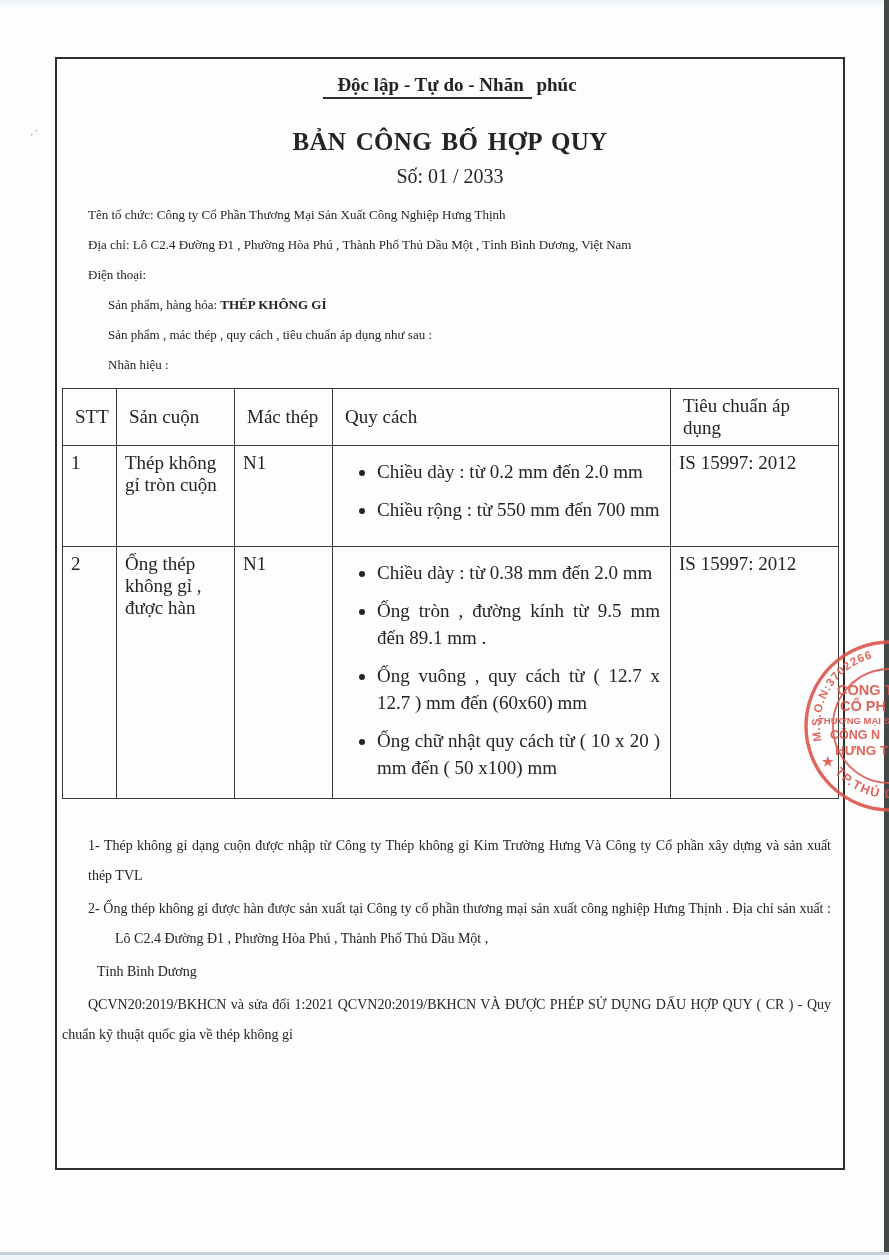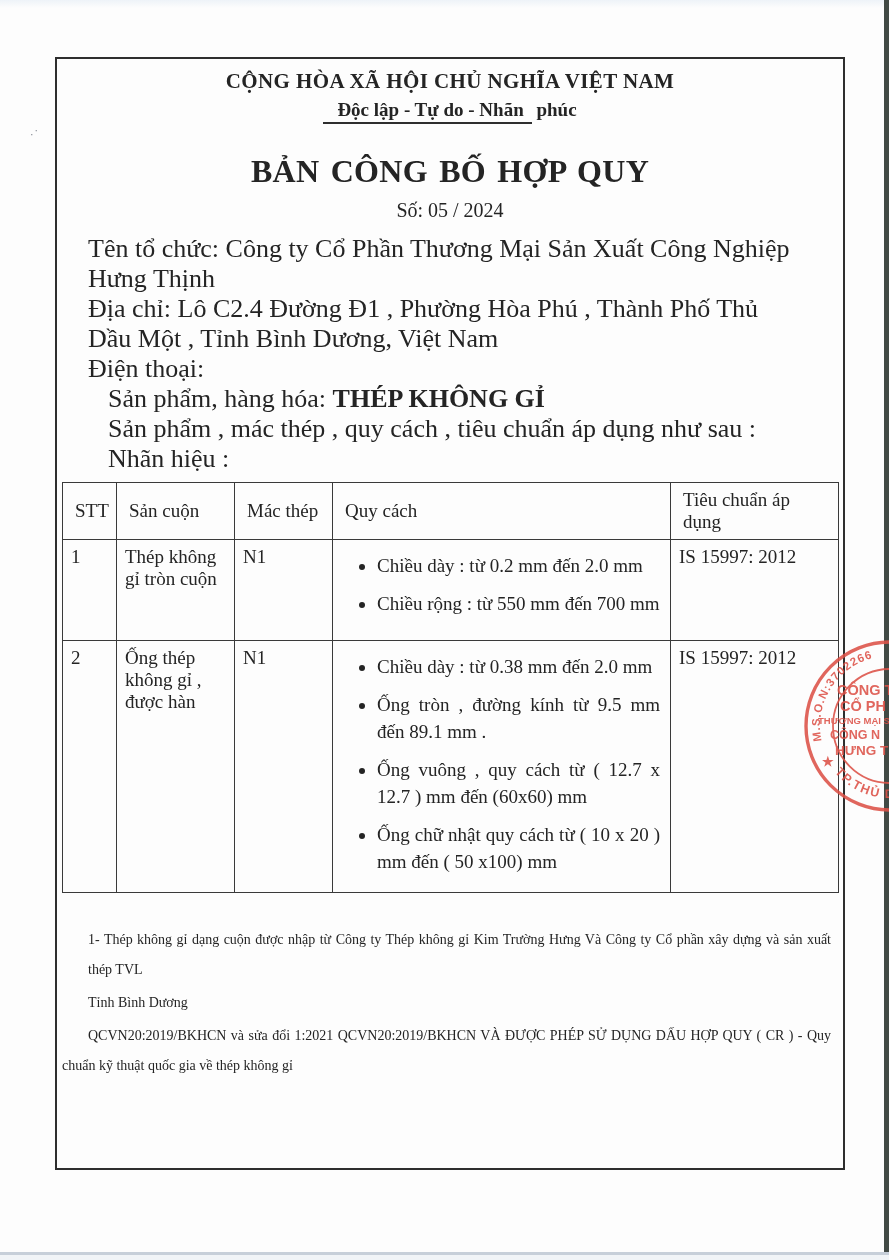--- a/index.html
+++ b/index.html
@@ -24,24 +24,24 @@
     position:absolute;left:55px;top:57px;
     width:786px;height:1099px;
     border:2px solid #2e2e2e;
     box-sizing:content-box;
     padding-top:10px;
   }
   .center{text-align:center;}
   .national-title{margin:0;font-size:21px;font-weight:bold;letter-spacing:.4px;}
   .motto{margin:5px 0 0 0;font-size:19px;font-weight:bold;}
   .motto .u{border-bottom:2px solid #2e2e2e;padding:0 8px 2px 14px;}
-  .doc-title{margin:32px 0 0 0;font-size:32px;font-weight:bold;word-spacing:3px;letter-spacing:.3px;}
+  .doc-title{margin:32px 0 0 0;font-size:25px;font-weight:bold;word-spacing:3px;letter-spacing:.3px;}
   .doc-number{margin:9px 0 0 0;font-size:20px;}
 
-  .info{margin:12px 36px 0 31px;font-size:26px;line-height:30px;}
+  .info{margin:12px 36px 0 31px;font-size:13px;line-height:30px;}
   .info p{margin:0;}
   .info .indented{margin-left:20px;}
   .bold{font-weight:bold;}
 
   table.spec{
     border-collapse:collapse;
     table-layout:fixed;
     margin:8px 0 16px 5px;
     width:776px;
     font-size:19px;
@@ -62,42 +62,41 @@
   td.c-qc{padding:4px 10px 6px 10px;}
   tr.row-1 td{height:88px;}
   tr.row-2 td{height:232px;}
   ul.specs{margin:6px 0 0 0;padding-left:36px;list-style:disc;}
   ul.specs li{margin:0 0 11px 0;line-height:27px;text-align:justify;padding-right:2px;}
 
   .notes{margin:32px 12px 0 0;font-size:14px;line-height:30px;}
   .notes p{margin:0 0 3px 0;}
   .note-flat{padding-left:31px;text-align:justify;}
   .note-hanging{padding-left:58px;text-indent:-27px;text-align:justify;}
-  .note-plain{padding-left:31px;}
+  .note-plain{padding-left:40px;}
   .note-justify{padding-left:5px;text-indent:26px;text-align:justify;}
 
   .stamp{position:absolute;left:780px;top:616px;width:220px;height:220px;opacity:.88;z-index:5;}
 </style>
 </head>
 <body>
 
 <div class="page">
   <div class="scan-top-strip"></div>
   <div class="scan-right-strip"></div>
   <div class="scan-bottom-line"></div>
   <div class="scan-bottom-fill"></div>
   <div class="pen-mark">·˙</div>
 
   <div class="frame">
 
-    <p class="national-title center">CỘNG HÒA XÃ HỘI CHỦ NGHĨA VIỆT NAM</p>
     <p class="motto center"><span class="u">Độc lập - Tự do - Nhãn</span><span> phúc</span></p>
 
     <p class="doc-title center">BẢN CÔNG BỐ HỢP QUY</p>
-    <p class="doc-number center">Số: 05 / 2024</p>
+    <p class="doc-number center">Số: 01 / 2033</p>
 
     <div class="info">
       <p>Tên tổ chức: Công ty Cổ Phần Thương Mại Sản Xuất Công Nghiệp Hưng Thịnh</p>
       <p>Địa chỉ: Lô C2.4 Đường Đ1 , Phường Hòa Phú , Thành Phố Thủ Dầu Một , Tỉnh Bình Dương, Việt Nam</p>
       <p>Điện thoại:</p>
       <p class="indented"><span>Sản phẩm, hàng hóa: </span><span class="bold">THÉP KHÔNG GỈ</span></p>
       <p class="indented">Sản phẩm , mác thép , quy cách , tiêu chuẩn áp dụng như sau :</p>
       <p class="indented">Nhãn hiệu :</p>
     </div>
 
@@ -141,20 +140,21 @@
                 <li>Ống chữ nhật quy cách từ ( 10 x 20 ) mm đến ( 50 x100) mm</li>
               </ul>
             </td>
         <td class="c-tc">IS 15997: 2012</td>
       </tr>
     </tbody>
       </table>
 
     <div class="notes">
       <p class="note-flat">1- Thép không gỉ dạng cuộn được nhập từ Công ty Thép không gỉ Kim Trường Hưng Và Công ty Cổ phần xây dựng và sản xuất thép TVL</p>
+      <p class="note-hanging">2- Ống thép không gỉ được hàn được sản xuất tại Công ty cổ phần thương mại sản xuất công nghiệp Hưng Thịnh . Địa chỉ sản xuất : Lô C2.4 Đường Đ1 , Phường Hòa Phú , Thành Phố Thủ Dầu Một ,</p>
       <p class="note-plain">Tỉnh Bình Dương</p>
       <p class="note-justify">QCVN20:2019/BKHCN và sửa đổi 1:2021 QCVN20:2019/BKHCN VÀ ĐƯỢC PHÉP SỬ DỤNG DẤU HỢP QUY ( CR ) -  Quy chuẩn kỹ thuật quốc gia về thép không gỉ</p>
     </div>
   </div>
 
   <svg class="stamp" viewBox="0 0 220 220" aria-hidden="true">
     <g fill="none" stroke="#dd5248">
       <circle cx="110" cy="110" r="84" stroke-width="3.4"></circle>
       <circle cx="110" cy="110" r="57" stroke-width="1.8"></circle>
     </g>

